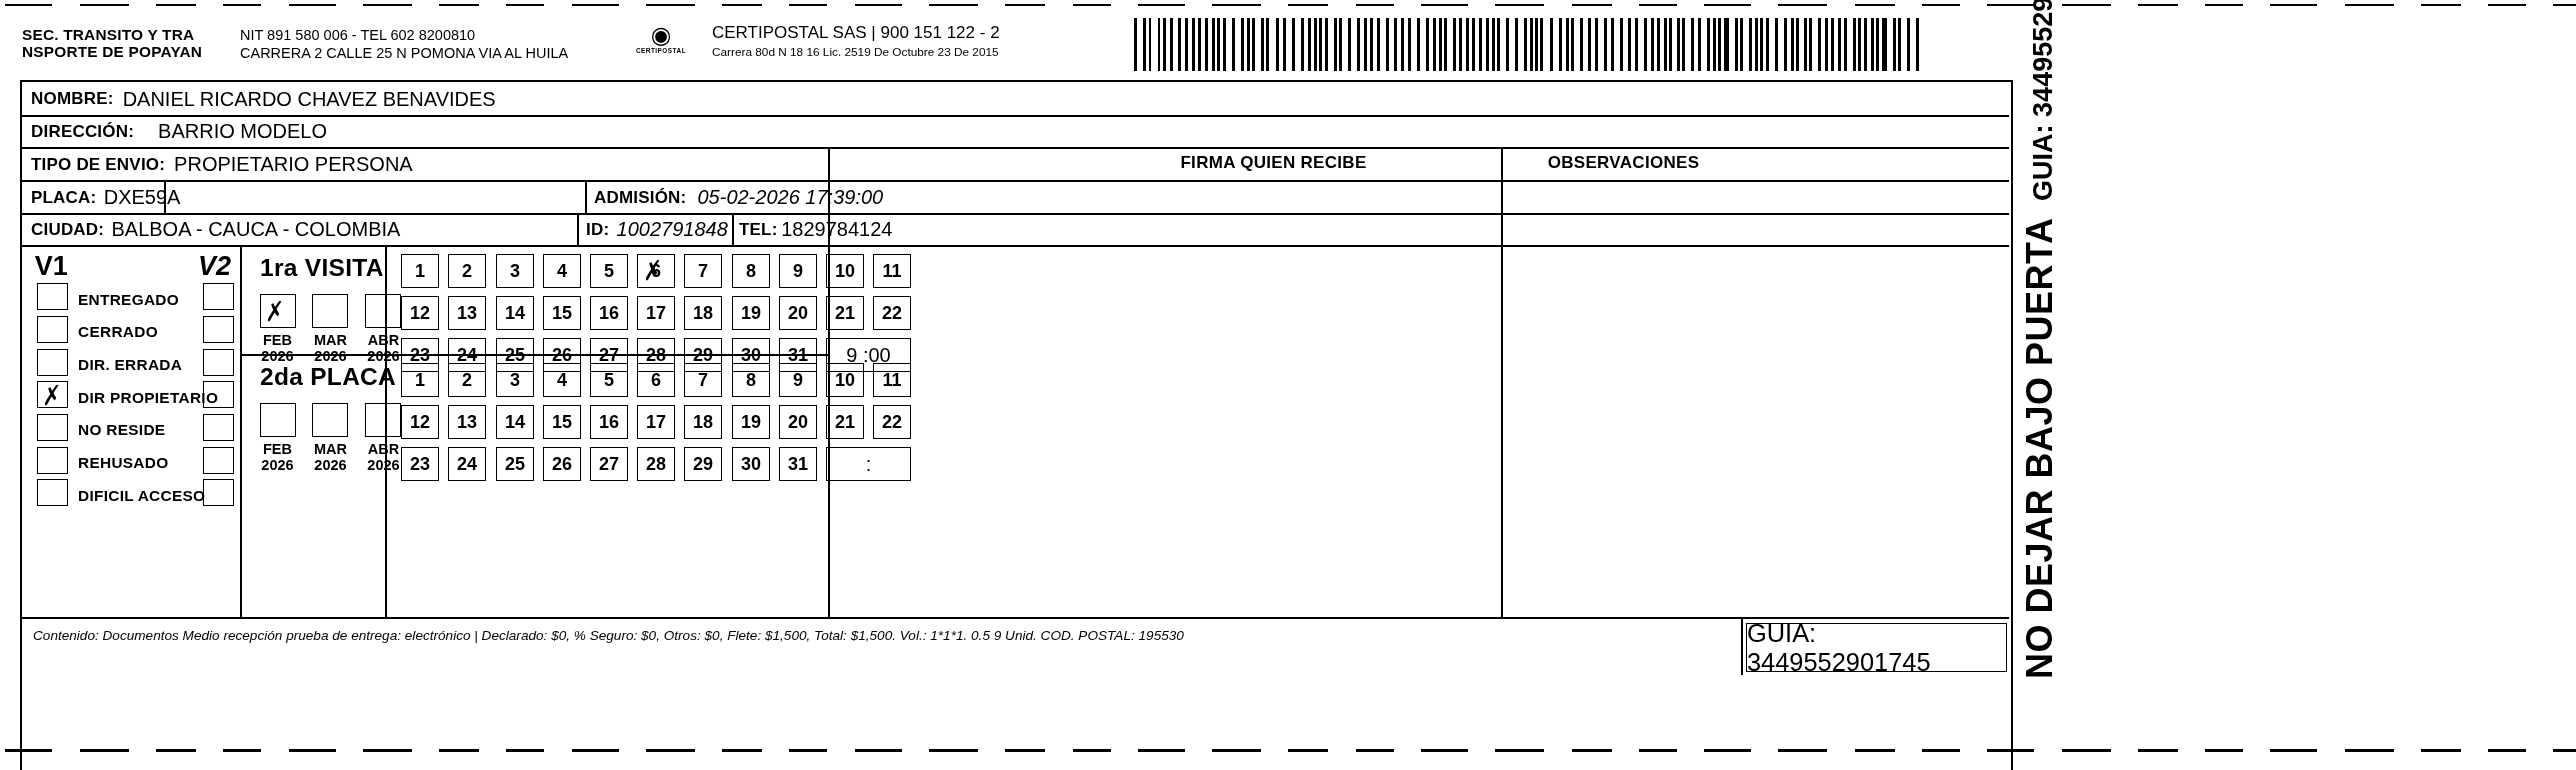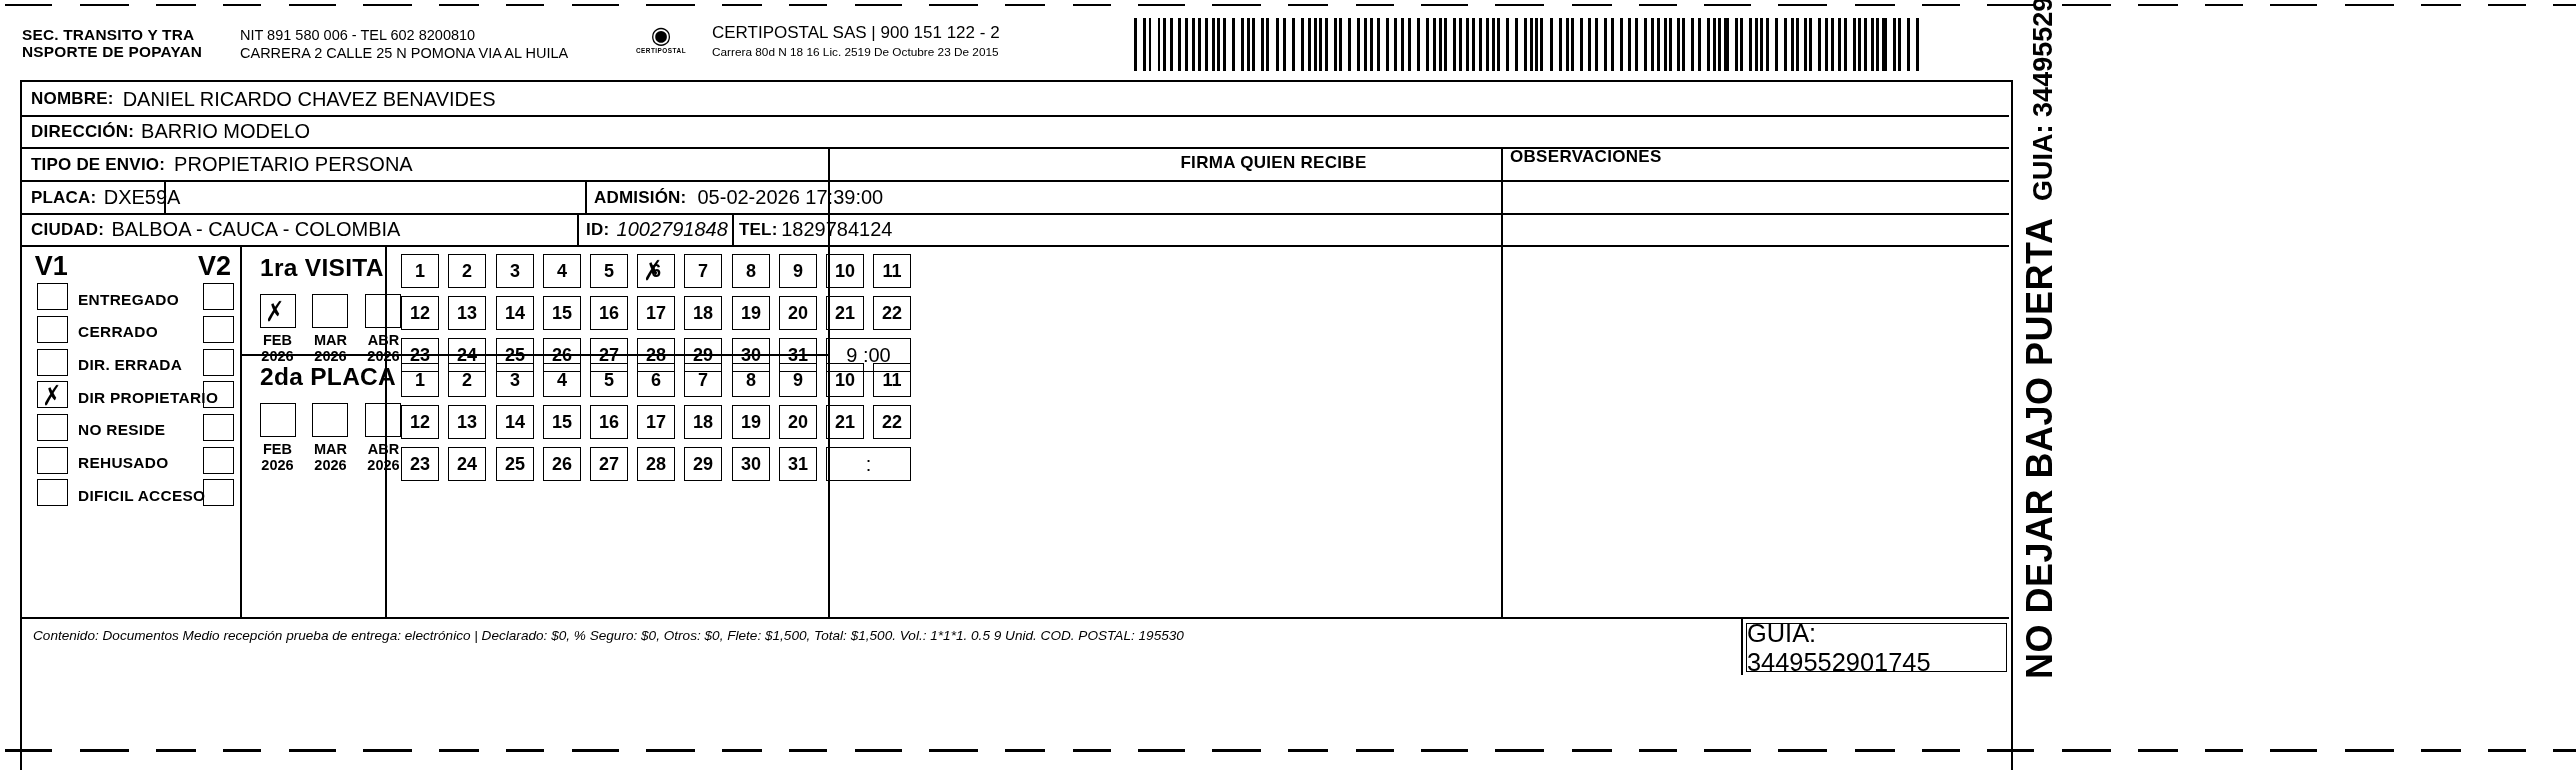--- a/index.html
+++ b/index.html
@@ -463,57 +463,57 @@
 
   <div class="frame" id="frame">
 
     <div class="cell" style="left:9px; top:1.8px; height:31px;">
       <span class="lbl">NOMBRE:</span>
       <span class="val" style="margin-left:9px;">DANIEL RICARDO CHAVEZ BENAVIDES</span>
     </div>
 
     <div class="cell" style="left:9px; top:34px; height:31px;">
       <span class="lbl">DIRECCIÓN:</span>
-      <span class="val" style="margin-left:7px;">BARRIO MODELO</span>
+      <span class="val" style="margin-left:24px;">BARRIO MODELO</span>
     </div>
 
     <div class="cell" style="left:9px; top:67px; height:31px;">
       <span class="lbl">TIPO DE ENVIO:</span>
       <span class="val" style="margin-left:9px;">PROPIETARIO PERSONA</span>
     </div>
 
     <div class="cell" style="left:9px; top:100px; height:31px;">
       <span class="lbl">PLACA:</span>
       <span class="val" style="margin-left:7.3px;">DXE59A</span>
     </div>
     <div class="cell" style="left:572px; top:100px; height:31px;">
       <span class="lbl">ADMISIÓN:</span>
-      <span class="val" style="margin-left:11px;">05-02-2026 17:39:00</span>
+      <span class="val" style="margin-left:11px;font-style:italic;">05-02-2026 17:39:00</span>
     </div>
 
     <div class="cell" style="left:9px; top:132px; height:31px;">
       <span class="lbl">CIUDAD:</span>
       <span class="val" style="margin-left:7.3px;">BALBOA - CAUCA - COLOMBIA</span>
     </div>
     <div class="cell" style="left:564px; top:132px; height:31px;">
       <span class="lbl">ID:</span>
       <span class="val" style="margin-left:7.3px;font-style:italic;">1002791848</span>
     </div>
     <div class="cell" style="left:717px; top:132px; height:31px;">
       <span class="lbl">TEL:</span>
       <span class="val" style="margin-left:3.6px;">1829784124</span>
     </div>
 
     <div class="firma-label" style="left:1043px; top:71px; width:417px; text-align:center;">FIRMA QUIEN RECIBE</div>
 
-    <div class="firma-label" style="left:1488px; top:65px; width:227px; ">OBSERVACIONES</div>
+    <div class="firma-label" style="left:1488px; top:71px; width:227px; text-align:center;">OBSERVACIONES</div>
 
     <div id="status-block">
         <div class="v-head" style="left: 12.7px; top: 169px;">V1</div>
-        <div class="v-head" style="left: 176px; top: 169px;">V2</div>
+        <div class="v-head" style="left: 176px; top: 169px; font-style: italic;">V2</div>
         <div class="chk" style="left: 14.5px; top: 201px;"></div>
         <div class="chk" style="left: 181px; top: 201px;"></div>
         <div class="opt-label" style="left: 56px; top: 209px;">ENTREGADO</div>
         <div class="chk" style="left: 14.5px; top: 234px;"></div>
         <div class="chk" style="left: 181px; top: 234px;"></div>
         <div class="opt-label" style="left: 56px; top: 241px;">CERRADO</div>
         <div class="chk" style="left: 14.5px; top: 267px;"></div>
         <div class="chk" style="left: 181px; top: 267px;"></div>
         <div class="opt-label" style="left: 56px; top: 274px;">DIR. ERRADA</div>
         <div class="chk" style="left: 14.5px; top: 299px;"></div>

